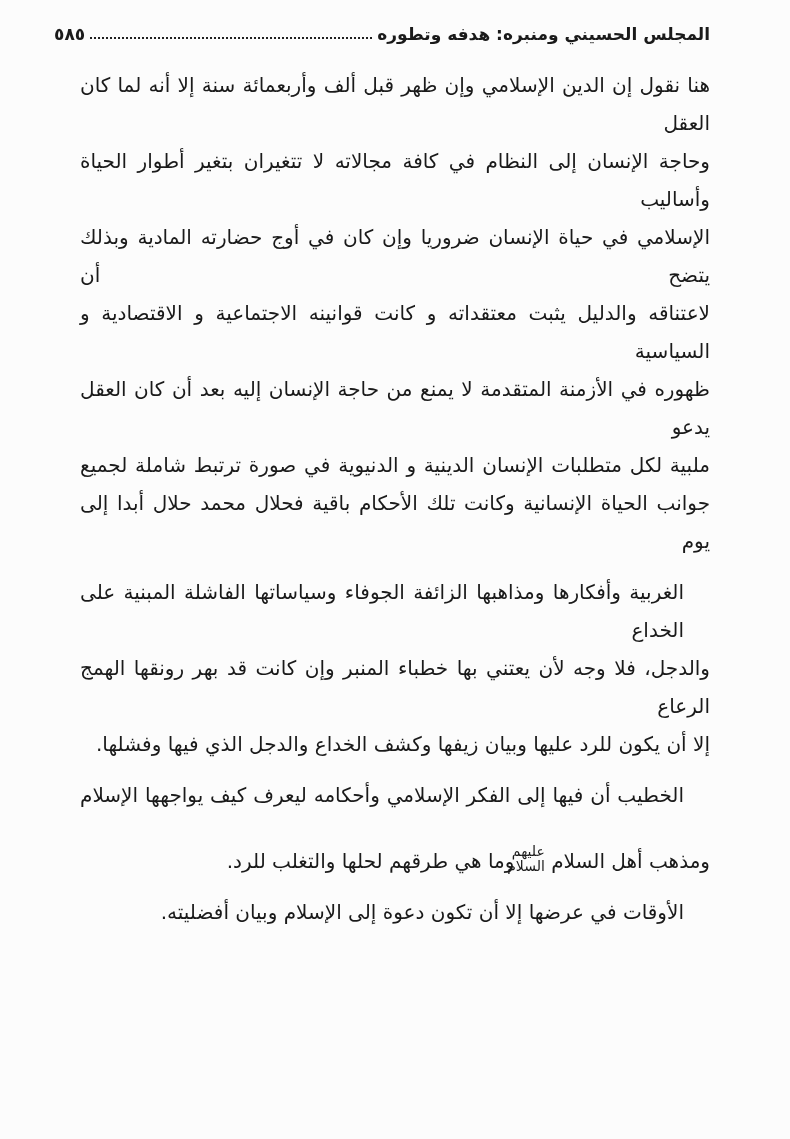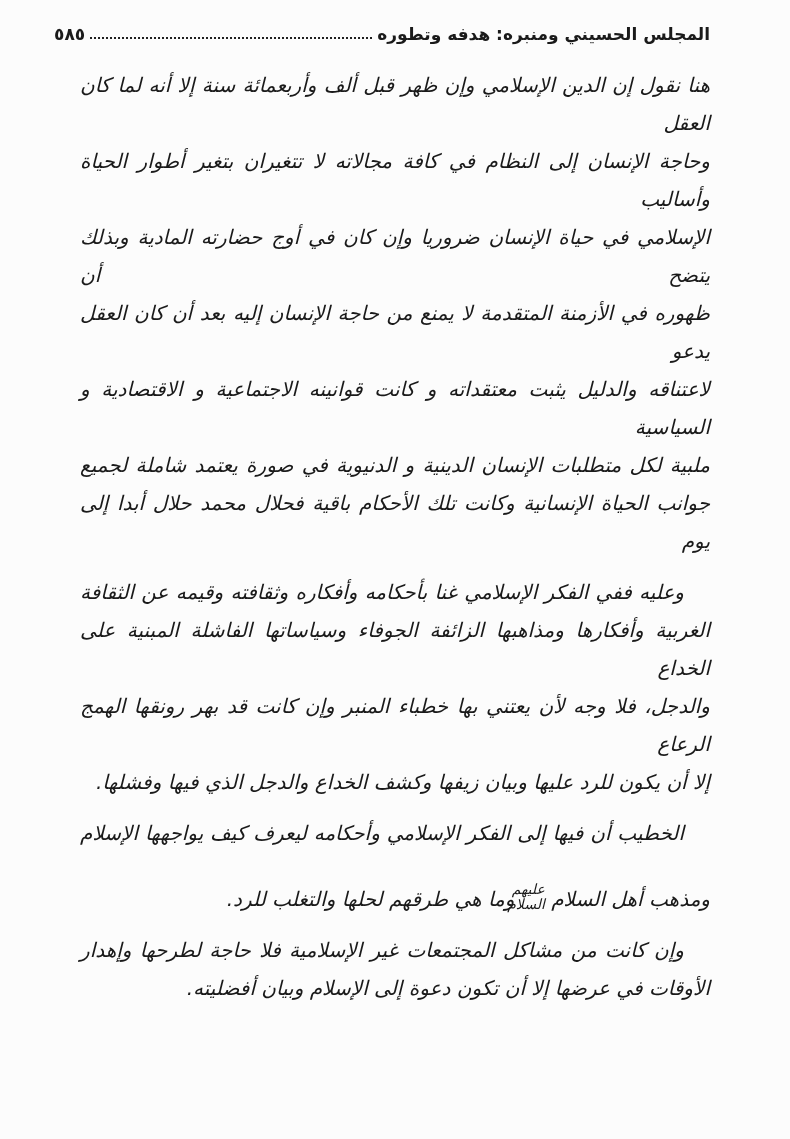--- a/index.html
+++ b/index.html
@@ -34,21 +34,21 @@
     min-width: 40px;
   }
   
   .line {
     font-size: 20px;
     line-height: 38px;
     text-align: justify;
     text-align-last: justify;
   }
   .line.end { text-align-last: right; }
-  .para { margin-top: 13px; font-style: italic; }
+  .para { margin-top: 13px; }
   .para:first-child { margin-top: 0; }
   .para.indent .line:first-child { padding-right: 26px; }
   .sup {
     font-size: 12px;
     position: relative;
     top: -8px;
   }
   .honorific {
     display: inline-block;
     width: 24px;
@@ -69,34 +69,32 @@
     <span>المجلس الحسيني ومنبره: هدفه وتطوره</span>
     <span class="leader"></span>
     <span>٥٨٥</span>
   </div>
 
   <div>
       <div class="para">
         <div class="line">هنا نقول إن الدين الإسلامي وإن ظهر قبل ألف وأربعمائة سنة إلا أنه لما كان العقل</div>
         <div class="line">وحاجة الإنسان إلى النظام في كافة مجالاته لا تتغيران بتغير أطوار الحياة وأساليب</div>
         <div class="line">الإسلامي في حياة الإنسان ضروريا وإن كان في أوج حضارته المادية وبذلك يتضح أن</div>
+        <div class="line">لاعتناقه والدليل يثبت معتقداته و كانت قوانينه الاجتماعية و الاقتصادية و السياسية</div>
         <div class="line">ظهوره في الأزمنة المتقدمة لا يمنع من حاجة الإنسان إليه بعد أن كان العقل يدعو</div>
-        <div class="line">لاعتناقه والدليل يثبت معتقداته و كانت قوانينه الاجتماعية و الاقتصادية و السياسية</div>
-        <div class="line">ملبية لكل متطلبات الإنسان الدينية و الدنيوية في صورة يعتمد شاملة لجميع</div>
+        <div class="line">ملبية لكل متطلبات الإنسان الدينية و الدنيوية في صورة ترتبط شاملة لجميع</div>
         <div class="line">جوانب الحياة الإنسانية وكانت تلك الأحكام باقية فحلال محمد حلال أبدا إلى يوم</div>
       </div>
       <div class="para indent">
-        <div class="line">وعليه ففي الفكر الإسلامي غنا بأحكامه وأفكاره وثقافته وقيمه عن الثقافة</div>
         <div class="line">الغربية وأفكارها ومذاهبها الزائفة الجوفاء وسياساتها الفاشلة المبنية على الخداع</div>
         <div class="line">والدجل، فلا وجه لأن يعتني بها خطباء المنبر وإن كانت قد بهر رونقها الهمج الرعاع</div>
         <div class="line end">إلا أن يكون للرد عليها وبيان زيفها وكشف الخداع والدجل الذي فيها وفشلها.</div>
       </div>
       <div class="para indent">
         <div class="line">الخطيب أن فيها إلى الفكر الإسلامي وأحكامه ليعرف كيف يواجهها الإسلام</div>
         <div class="line end"><span>ومذهب أهل السلام </span><span class="honorific">عليهم السلام</span><span> وما هي طرقهم لحلها والتغلب للرد.</span></div>
       </div>
       <div class="para indent">
-        <div class="line">وإن كانت من مشاكل المجتمعات غير الإسلامية فلا حاجة لطرحها وإهدار</div>
         <div class="line end">الأوقات في عرضها إلا أن تكون دعوة إلى الإسلام وبيان أفضليته.</div>
       </div>
     </div>
 
 </div>
 
 </body></html>

